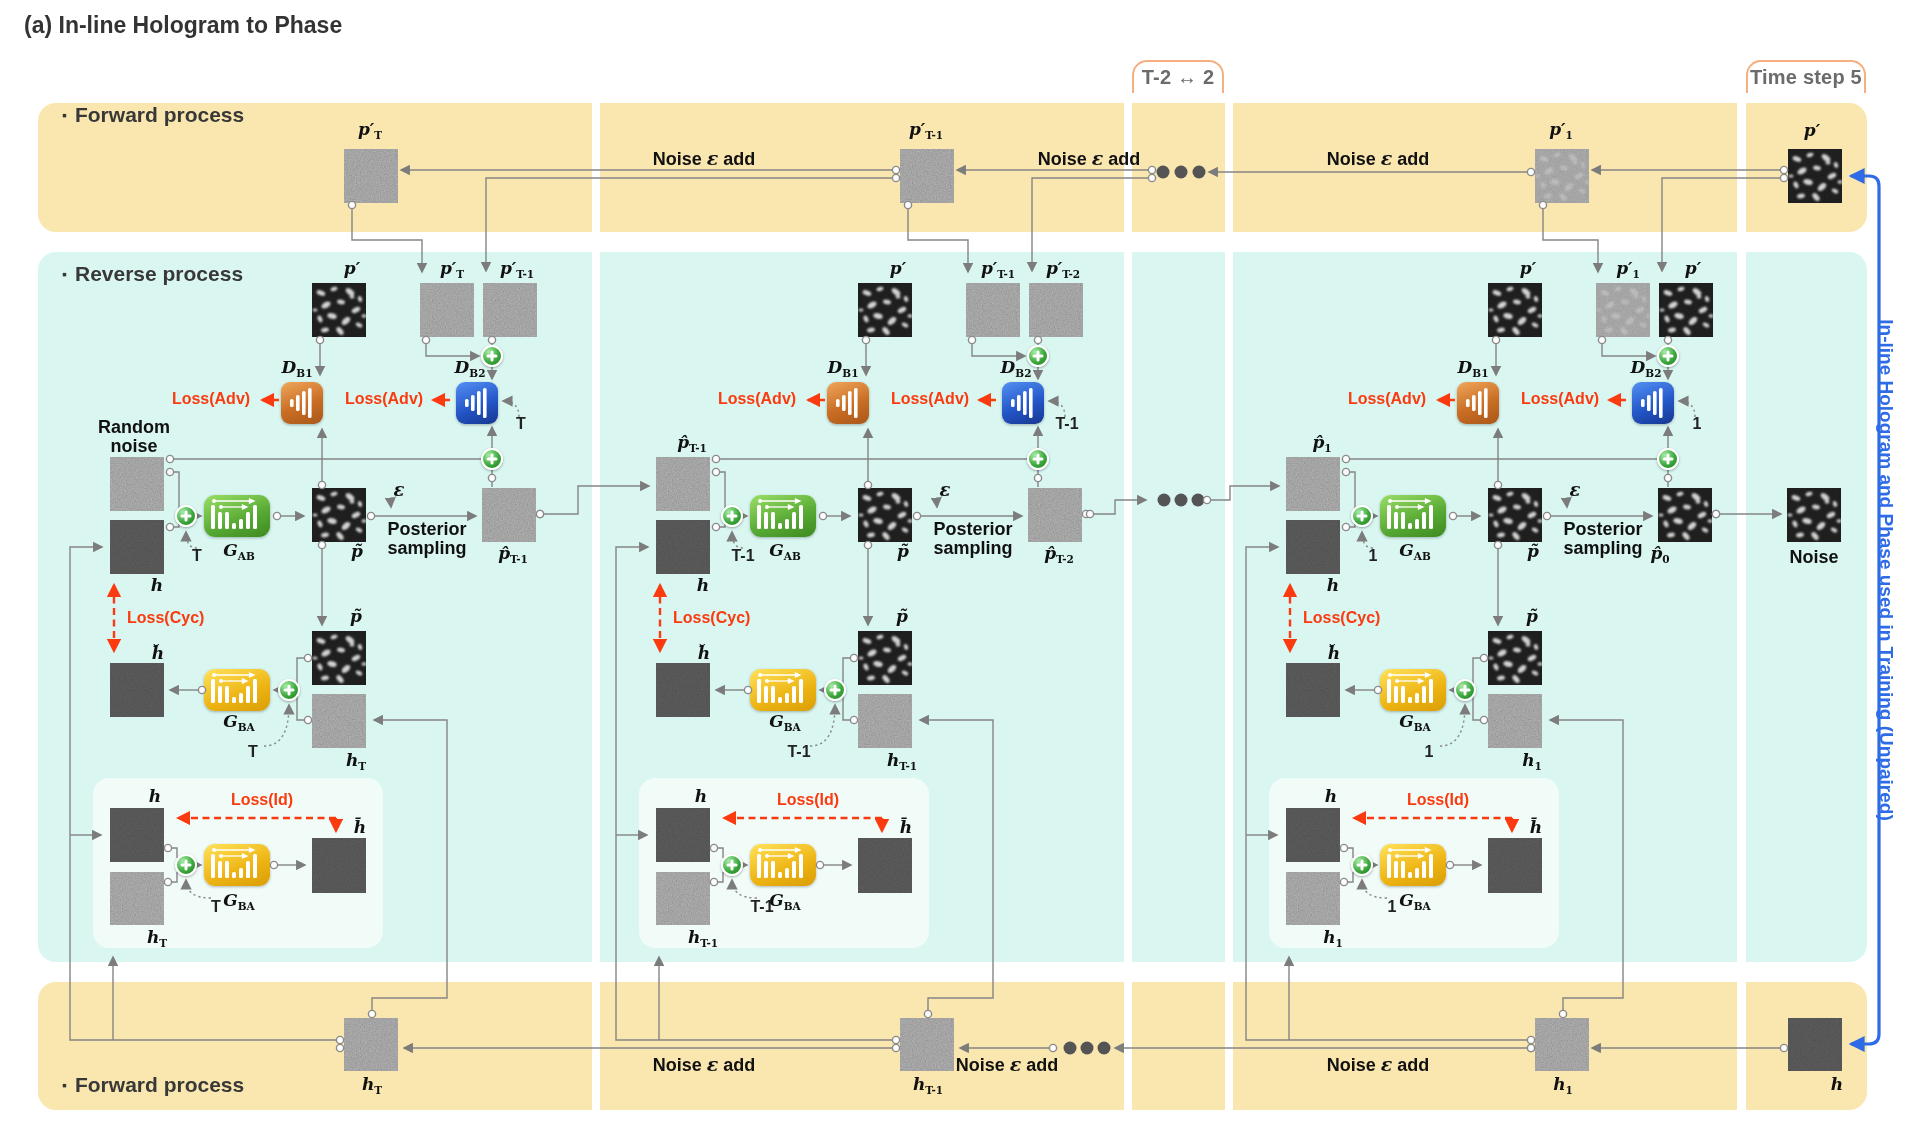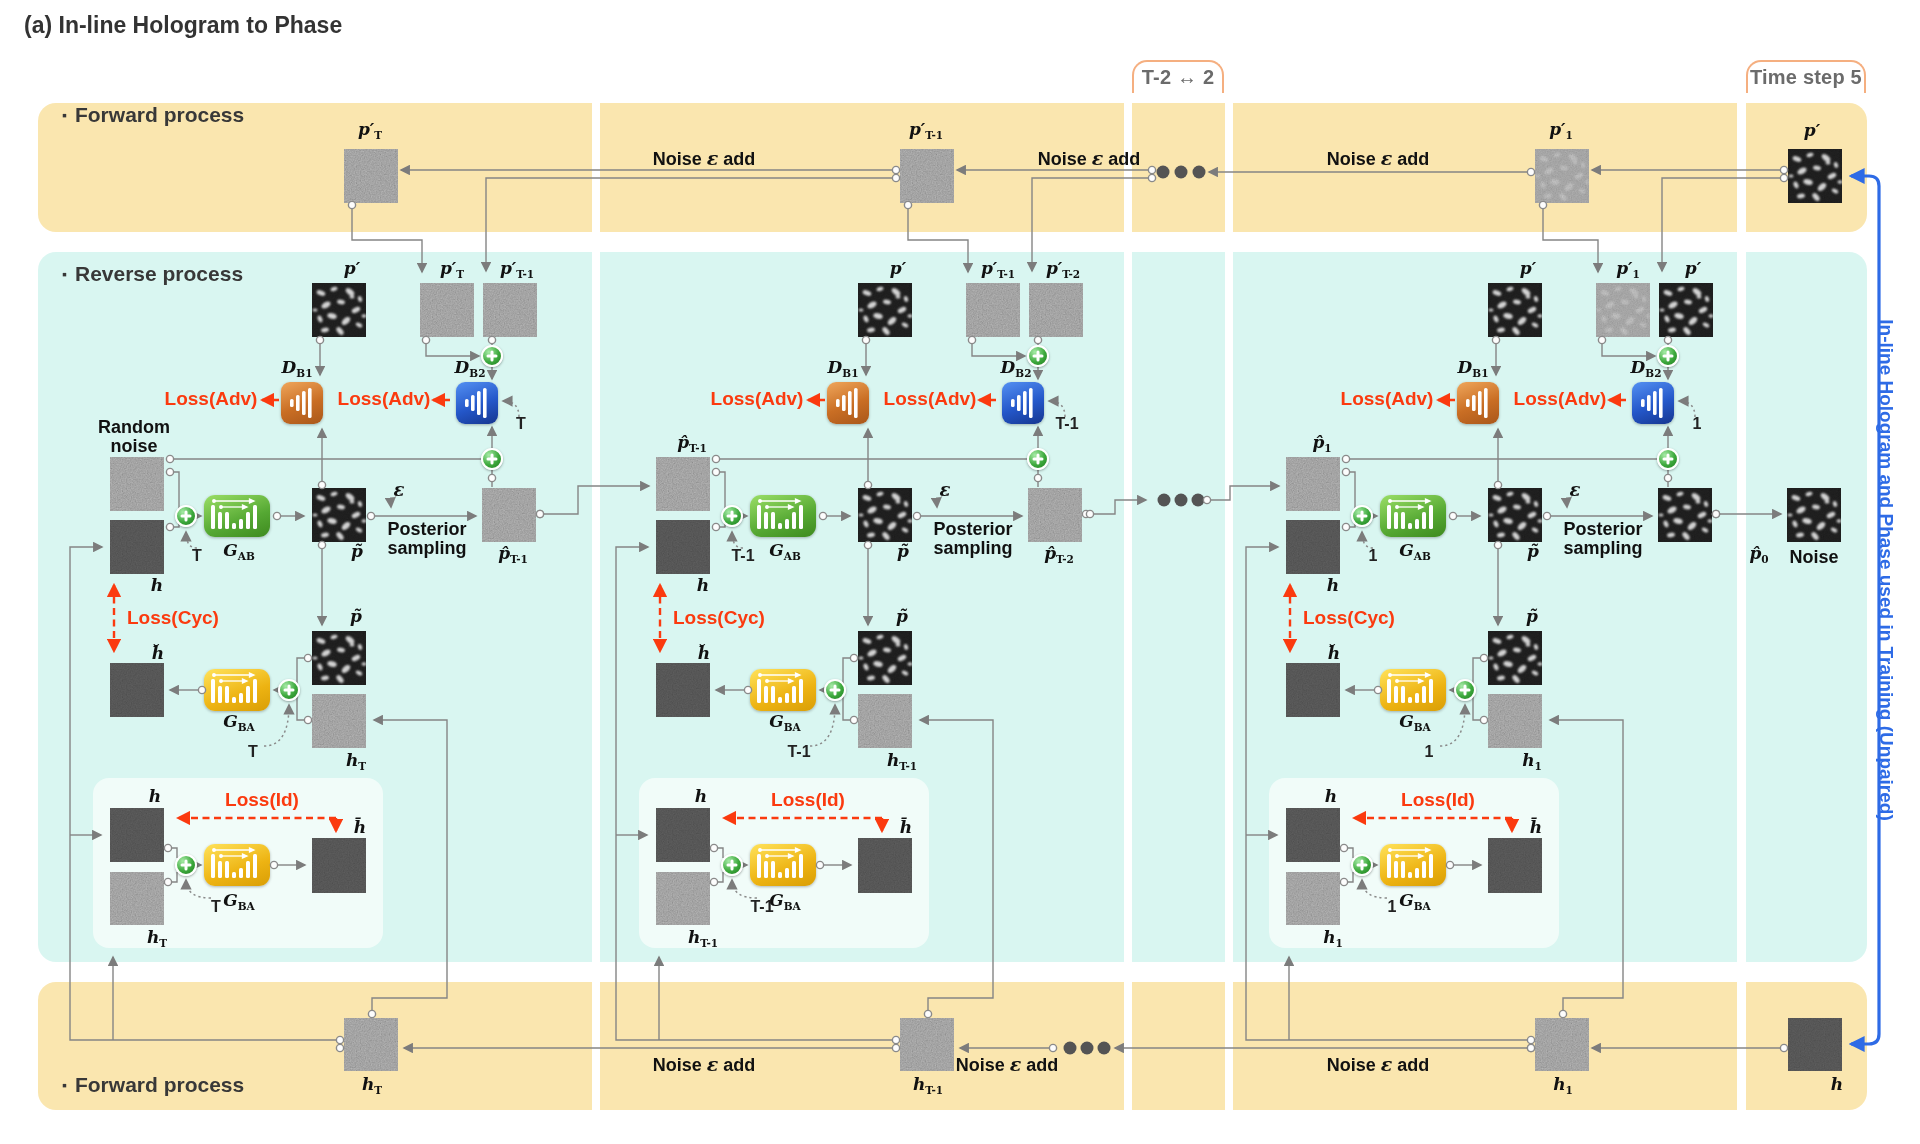--- a/index.html
+++ b/index.html
@@ -26,21 +26,21 @@
         box-shadow:0 1px 2.5px rgba(0,0,0,.35);box-sizing:border-box;}
   .plus::before,.plus::after{content:"";position:absolute;left:50%;top:50%;width:11px;height:3px;
         background:#fff;border-radius:2px;transform:translate(-50%,-50%);}
   .plus::after{transform:translate(-50%,-50%) rotate(90deg);}
   .lab{position:absolute;z-index:7;transform:translate(-50%,-50%);white-space:nowrap;text-align:center;}
   .lab.left{transform:translate(0,-50%);text-align:left;}
   .math{font-family:"DejaVu Serif",serif;font-style:italic;font-weight:bold;font-size:17px;color:#111;}
   .cap{font-size:18px;font-weight:bold;color:#111;}
   .cap .eps{font-family:"DejaVu Serif",serif;font-style:italic;font-size:19px;}
   .wrap{white-space:normal;line-height:1.08;}
-  .loss{font-size:19px;font-weight:bold;color:var(--red,#FB3A0F);}
+  .loss{font-size:16px;font-weight:bold;color:var(--red,#FB3A0F);}
   .cond{font-size:16px;font-weight:bold;color:#222;font-family:"Liberation Sans",sans-serif;}
   .bandtitle{position:absolute;z-index:7;font-size:21px;font-weight:bold;color:#383838;white-space:nowrap;}
   .bandtitle .bullet{font-size:14px;vertical-align:2px;margin-right:8px;}
   #title{position:absolute;left:24px;top:12px;font-size:23px;font-weight:bold;color:#333;z-index:7;}
   #sidenote{position:absolute;z-index:7;left:1886px;top:570px;transform:translate(-50%,-50%) rotate(90deg);
             font-size:19px;font-weight:bold;color:var(--blue,#2E6BE6);white-space:nowrap;}
 </style>
 </head>
 <body>
 
@@ -747,21 +747,21 @@
     <div class="lab" style="left: 1693px; top: 269px;"><span class="math" style="">p′</span><sub class="math" style="font-style:normal;font-size:10.5px"></sub></div>
     <div class="lab" style="left: 1473px; top: 368px;"><span class="math" style="">D</span><sub class="math" style="font-style:normal;font-size:10.5px">B1</sub></div>
     <div class="lab" style="left: 1646px; top: 368px;"><span class="math" style="">D</span><sub class="math" style="font-style:normal;font-size:10.5px">B2</sub></div>
     <div class="lab loss" style="left: 1387px; top: 399px;"><span>Loss(Adv)</span></div>
     <div class="lab loss" style="left: 1560px; top: 399px;"><span>Loss(Adv)</span></div>
     <div class="lab cond" style="left: 1697px; top: 424px;"><span>1</span></div>
     <div class="lab" style="left: 1333px; top: 586px;"><span class="math" style="">h</span><sub class="math" style="font-style:normal;font-size:10.5px"></sub></div>
     <div class="lab" style="left: 1533px; top: 552px;"><span class="math" style="">p̃</span><sub class="math" style="font-style:normal;font-size:10.5px"></sub></div>
     <div class="lab" style="left: 1575px; top: 489px;"><span class="math" style="font-size:18px">ε</span></div>
     <div class="lab cap wrap" style="left: 1603px; top: 539px; width: 130px;"><span>Posterior sampling</span></div>
-    <div class="lab" style="left: 1759px; top: 554px;"><span class="math" style="">p̂</span><sub class="math" style="font-style:normal;font-size:10.5px">0</sub></div>
+    <div class="lab" style="left: 1660px; top: 554px;"><span class="math" style="">p̂</span><sub class="math" style="font-style:normal;font-size:10.5px">0</sub></div>
     <div class="lab loss left" style="left: 1303px; top: 618px;"><span>Loss(Cyc)</span></div>
     <div class="lab" style="left: 1334px; top: 654px;"><span class="math" style="">h̆</span><sub class="math" style="font-style:normal;font-size:10.5px"></sub></div>
     <div class="lab" style="left: 1415px; top: 551px;"><span class="math" style="">G</span><sub class="math" style="font-style:normal;font-size:10.5px">AB</sub></div>
     <div class="lab" style="left: 1415px; top: 722px;"><span class="math" style="">G</span><sub class="math" style="font-style:normal;font-size:10.5px">BA</sub></div>
     <div class="lab" style="left: 1415px; top: 901px;"><span class="math" style="">G</span><sub class="math" style="font-style:normal;font-size:10.5px">BA</sub></div>
     <div class="lab cond" style="left: 1373px; top: 556px;"><span>1</span></div>
     <div class="lab cond" style="left: 1429px; top: 752px;"><span>1</span></div>
     <div class="lab cond" style="left: 1392px; top: 907px;"><span>1</span></div>
     <div class="lab" style="left: 1532px; top: 617px;"><span class="math" style="">p̃</span><sub class="math" style="font-style:normal;font-size:10.5px"></sub></div>
     <div class="lab" style="left: 1532px; top: 761px;"><span class="math" style="">h</span><sub class="math" style="font-style:normal;font-size:10.5px">1</sub></div>

